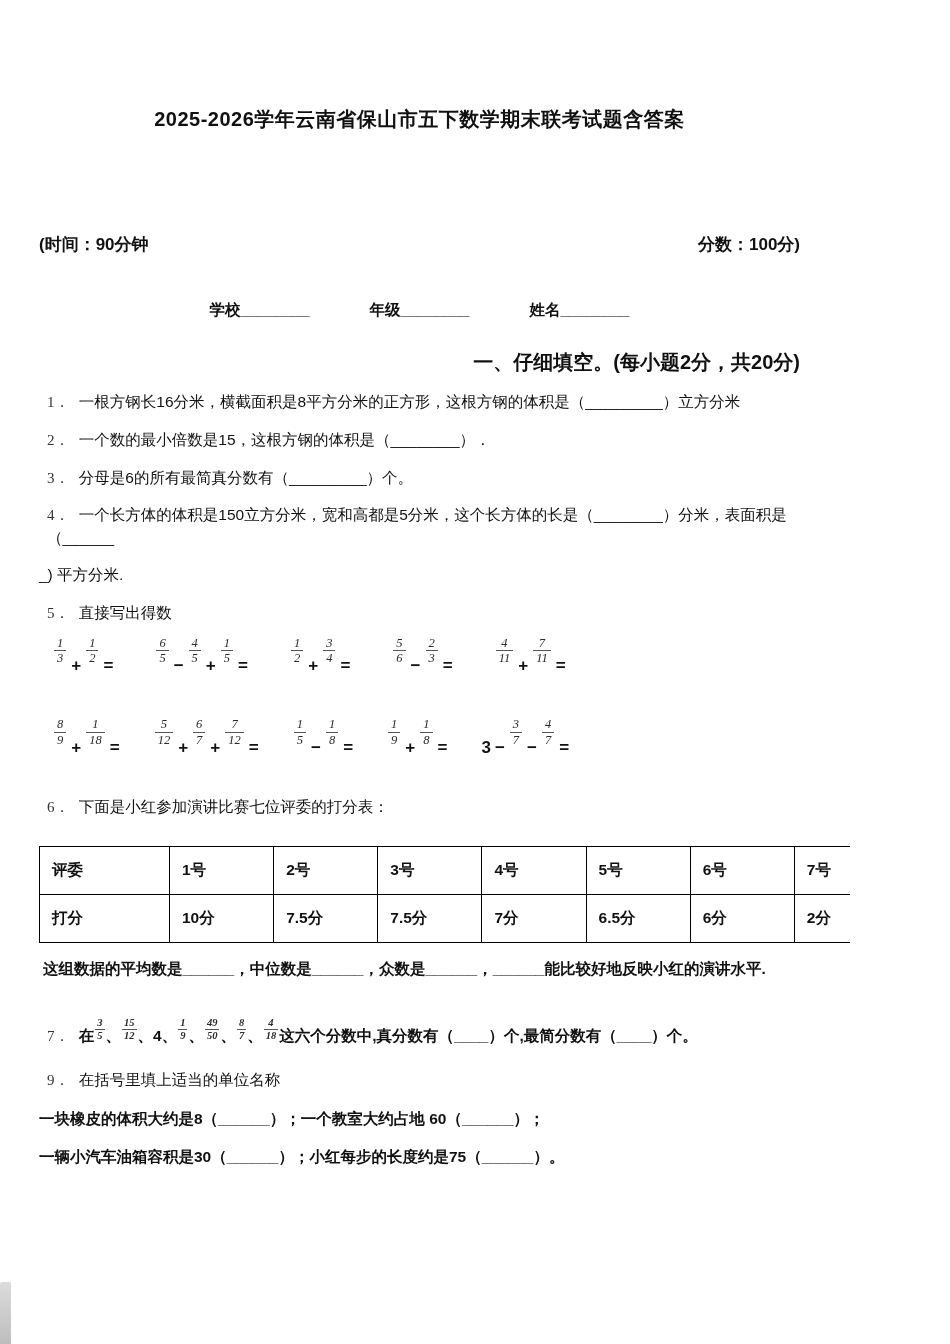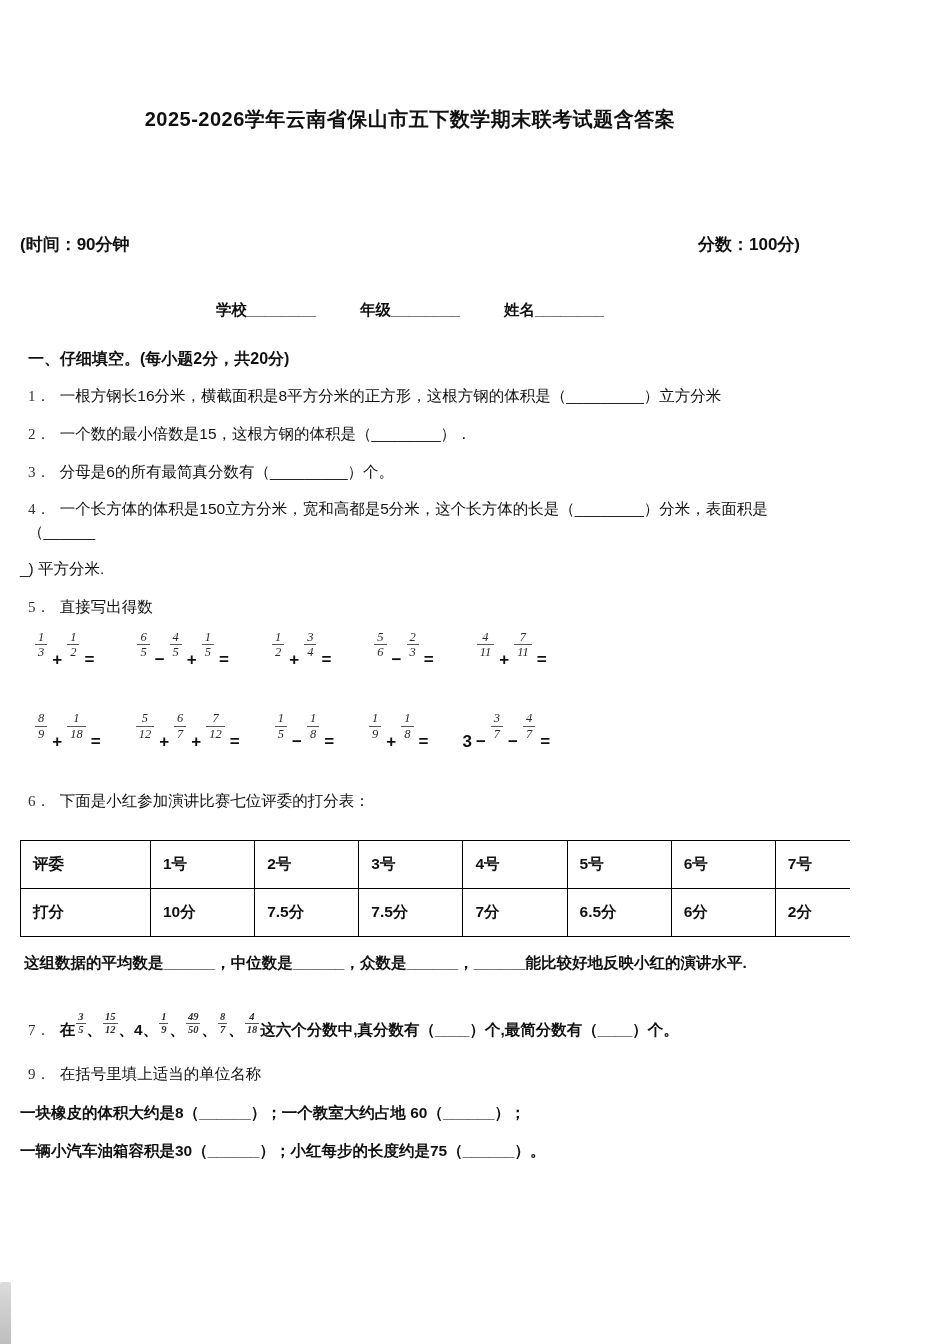--- a/index.html
+++ b/index.html
@@ -1,43 +1,43 @@
 <!DOCTYPE html>
 <html><head>
 <meta charset="utf-8">
 <style>
   html,body{margin:0;padding:0;background:#ffffff;}
   .page{
     position:relative;
     width:850px;height:1344px;
     box-sizing:border-box;
-    padding:0 50px 0 20px;
+    padding:0 50px 0 39px;
     background:#fff;
     color:#111;
     font-family:"Liberation Sans", sans-serif;
     overflow:hidden;
   }
   .title{
     margin:0;padding-top:106px;
     text-align:center;
     font-size:20px;font-weight:700;letter-spacing:.5px;
   }
   .meta{
     margin-top:100px;
     display:flex;justify-content:space-between;gap:85px;
     font-size:17px;font-weight:700;
   }
   .id-line{
     margin-top:44px;
-    display:flex;justify-content:center;gap:44px;
+    display:flex;justify-content:center;gap:60px;
     font-size:15.5px;font-weight:700;
   }
   .sec-heading{
     margin:28px 0 0;padding-left:8px;
-    font-size:16px;font-weight:700;
+    font-size:20px;font-weight:700;text-align:right;
   }
   .q{
     margin:15px 0 0;padding-left:8px;
     font-size:15.5px;font-weight:700;line-height:1.45;
   }
   .q.flush{padding-left:0;}
   .qnum{
     font-family:"Liberation Serif", serif;
     font-weight:400;font-size:15px;color:#333;
     margin-right:5px;

